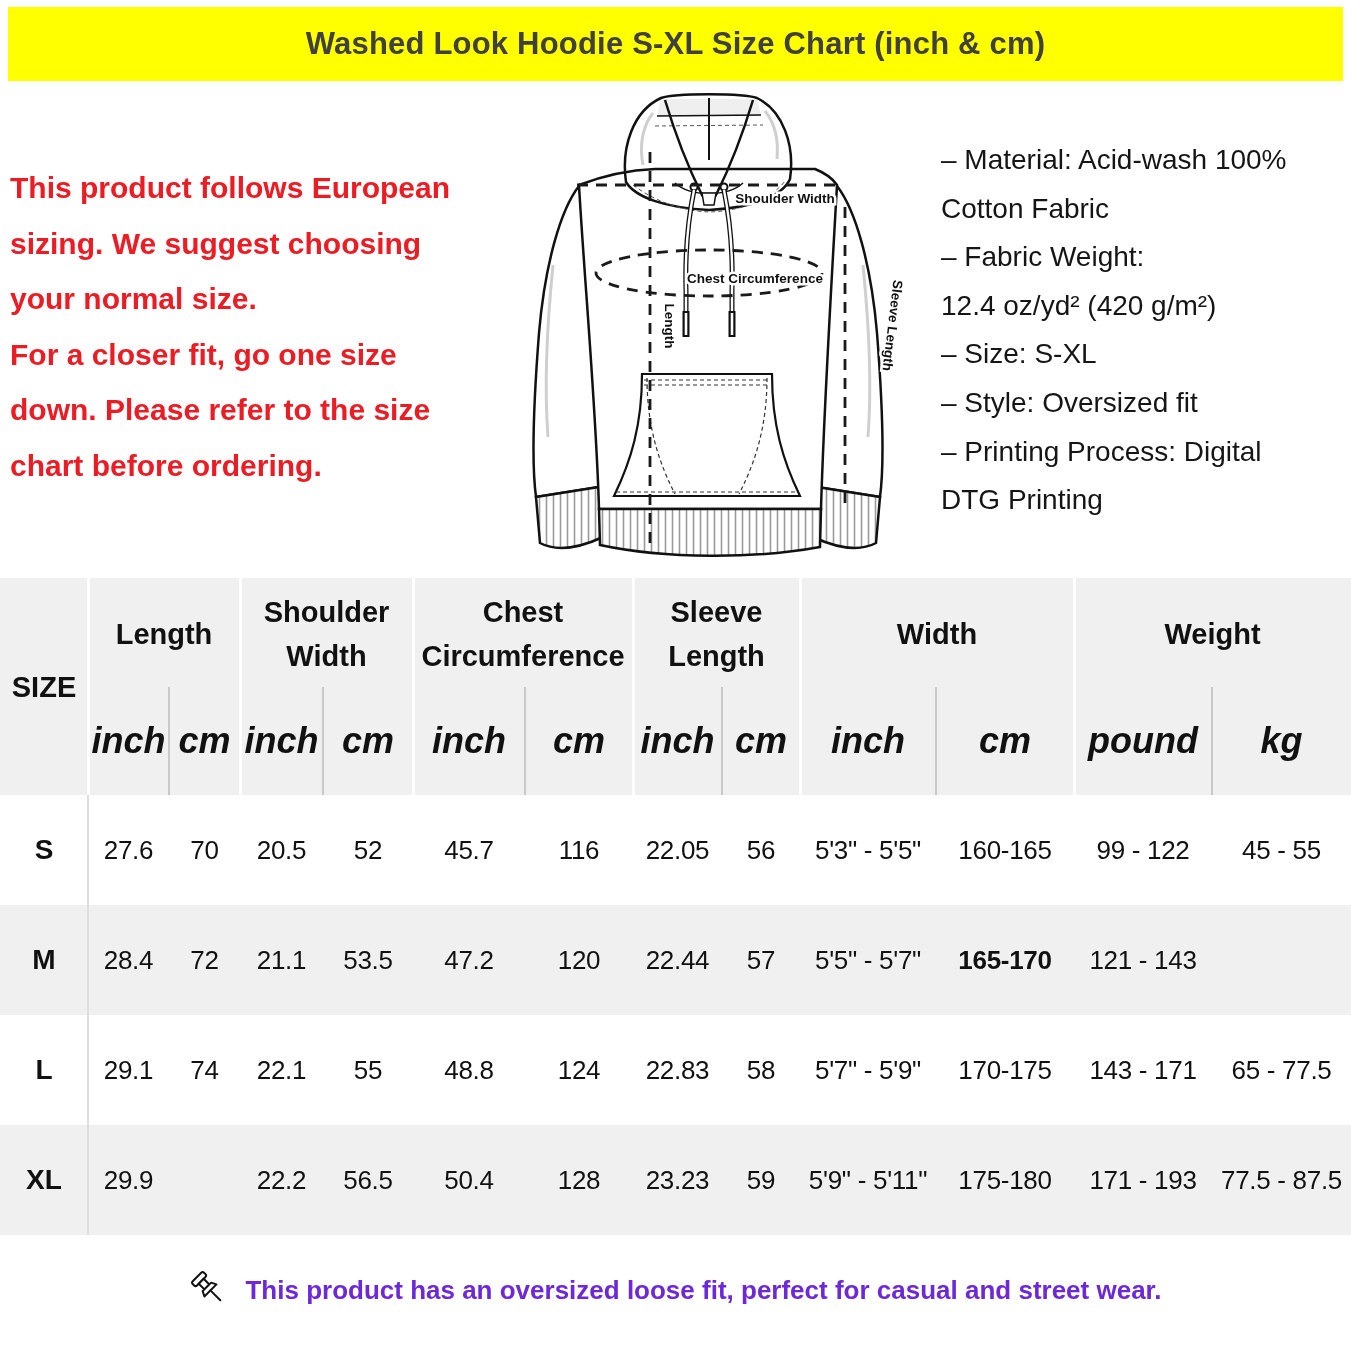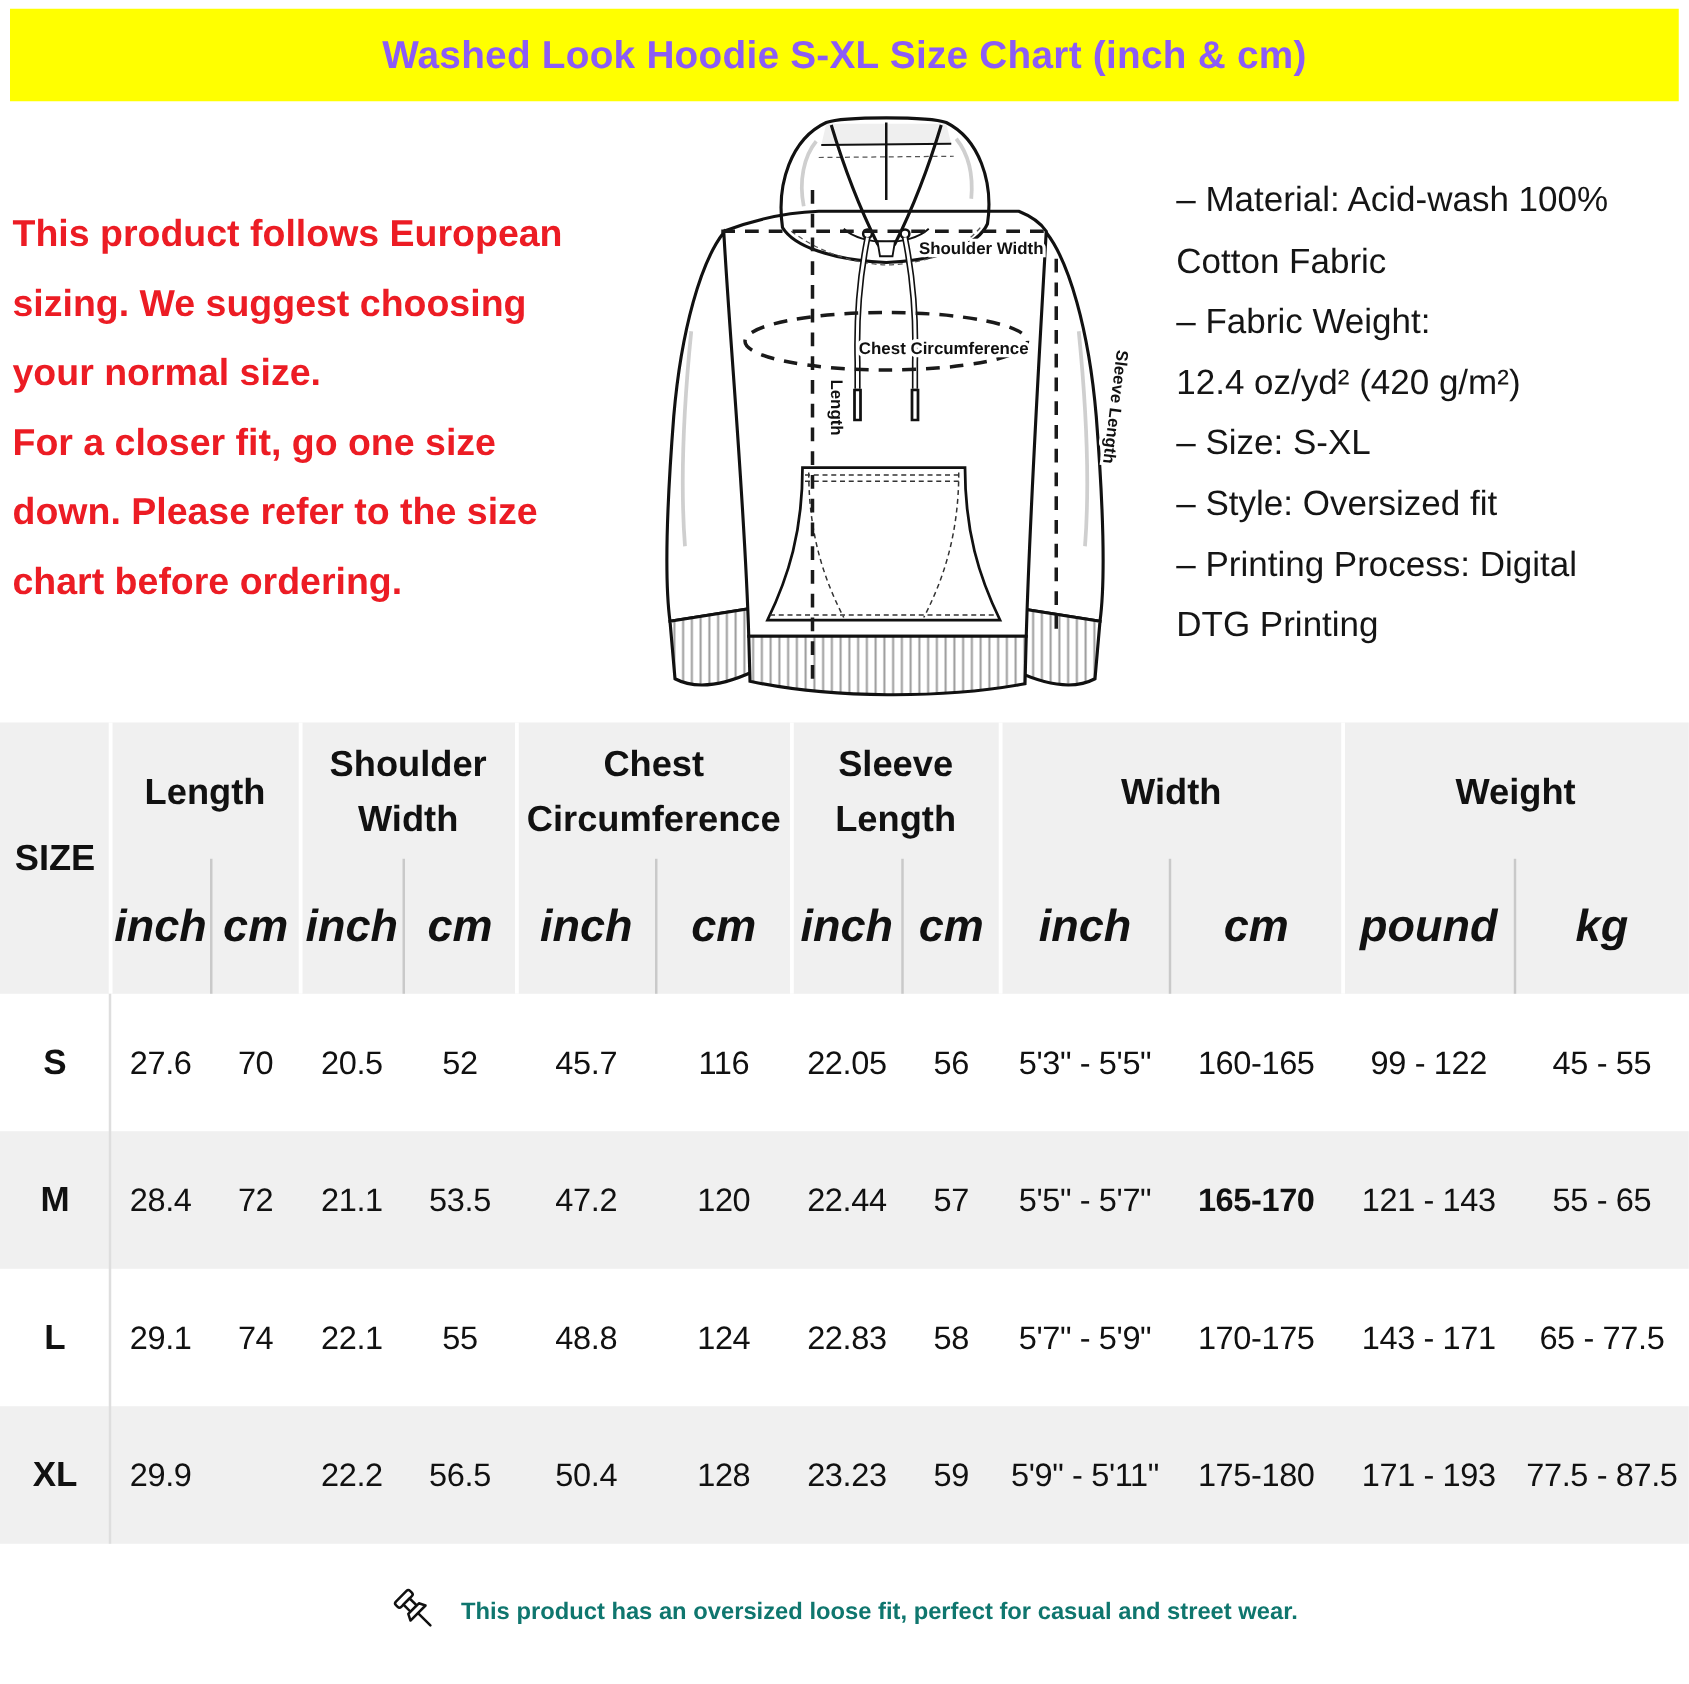--- a/index.html
+++ b/index.html
@@ -5,21 +5,21 @@
   html,body{margin:0;padding:0;}
   body{
     width:1351px;height:1347px;position:relative;background:#ffffff;
     font-family:"Liberation Sans","DejaVu Sans",sans-serif;color:#111;
     overflow:hidden;
   }
   .banner{
     position:absolute;left:8px;top:7px;width:1335px;height:74px;
     background:#FFFF00;display:flex;align-items:center;justify-content:center;
   }
-  .banner h1{margin:0;font-size:31px;font-weight:700;color:#8b5cf6;letter-spacing:.2px;}
+  .banner h1{margin:0;font-size:31px;font-weight:700;color:#404040;letter-spacing:.2px;}
 
   .red-note{position:absolute;left:10px;top:160px;width:525px;}
   .red-note .line{
     font-size:30px;font-weight:700;color:#EC1C24;line-height:55.5px;white-space:nowrap;
   }
 
   .hoodie{position:absolute;left:515px;top:85px;width:440px;height:490px;}
   .hoodie svg{display:block;width:100%;height:100%;}
   .diag-label{font-family:"Liberation Sans","DejaVu Sans",sans-serif;font-size:13.5px;font-weight:700;fill:#111;}
 
@@ -34,21 +34,21 @@
   .size-label{font-weight:700;font-size:28px;}
   .val{font-weight:500;font-size:26px;letter-spacing:-.3px;white-space:nowrap;}
   .sep-w{position:absolute;width:3px;background:#FFFFFF;top:0;height:217px;}
   .sep-g{position:absolute;width:2px;background:#C9C9C9;top:109px;height:108px;}
   .sep-d{position:absolute;width:2px;background:#DEDEDE;top:217px;height:440px;left:87px;}
 
   .note{
     position:absolute;left:0;top:1255px;width:1351px;height:70px;
     display:flex;align-items:center;justify-content:center;gap:16px;
   }
-  .note-text{font-size:19px;font-weight:700;color:#0f766e;white-space:nowrap;}
+  .note-text{font-size:26px;font-weight:700;color:#6d28d9;white-space:nowrap;}
   .pin{width:40px;height:42px;flex:0 0 auto;}
 </style>
 </head>
 <body>
 
 <div>
 
   <header class="banner">
     <h1>Washed Look Hoodie S-XL Size Chart (inch &amp; cm)</h1>
   </header>
@@ -212,21 +212,20 @@
       <div class="cell val" style="left: 169px; top: 327px; width: 71px; height: 110px;">72</div>
       <div class="cell val" style="left: 240px; top: 327px; width: 83px; height: 110px;">21.1</div>
       <div class="cell val" style="left: 323px; top: 327px; width: 90px; height: 110px;">53.5</div>
       <div class="cell val" style="left: 413px; top: 327px; width: 112px; height: 110px;">47.2</div>
       <div class="cell val" style="left: 525px; top: 327px; width: 108px; height: 110px;">120</div>
       <div class="cell val" style="left: 633px; top: 327px; width: 89px; height: 110px;">22.44</div>
       <div class="cell val" style="left: 722px; top: 327px; width: 78px; height: 110px;">57</div>
       <div class="cell val" style="left: 800px; top: 327px; width: 136px; height: 110px;">5'5" - 5'7"</div>
       <div class="cell val" style="left: 936px; top: 327px; width: 138px; height: 110px; font-weight: bold;">165-170</div>
       <div class="cell val" style="left: 1074px; top: 327px; width: 138px; height: 110px; text-align: center;">121 - 143</div>
-      <div class="cell val" style="left: 1212px; top: 327px; width: 139px; height: 110px;">55 - 65</div>
       <div class="cell size-label" style="left: 0px; top: 437px; width: 88px; height: 110px;">L</div>
       <div class="cell val" style="left: 88px; top: 437px; width: 81px; height: 110px;">29.1</div>
       <div class="cell val" style="left: 169px; top: 437px; width: 71px; height: 110px;">74</div>
       <div class="cell val" style="left: 240px; top: 437px; width: 83px; height: 110px;">22.1</div>
       <div class="cell val" style="left: 323px; top: 437px; width: 90px; height: 110px;">55</div>
       <div class="cell val" style="left: 413px; top: 437px; width: 112px; height: 110px;">48.8</div>
       <div class="cell val" style="left: 525px; top: 437px; width: 108px; height: 110px;">124</div>
       <div class="cell val" style="left: 633px; top: 437px; width: 89px; height: 110px;">22.83</div>
       <div class="cell val" style="left: 722px; top: 437px; width: 78px; height: 110px;">58</div>
       <div class="cell val" style="left: 800px; top: 437px; width: 136px; height: 110px;">5'7" - 5'9"</div>

